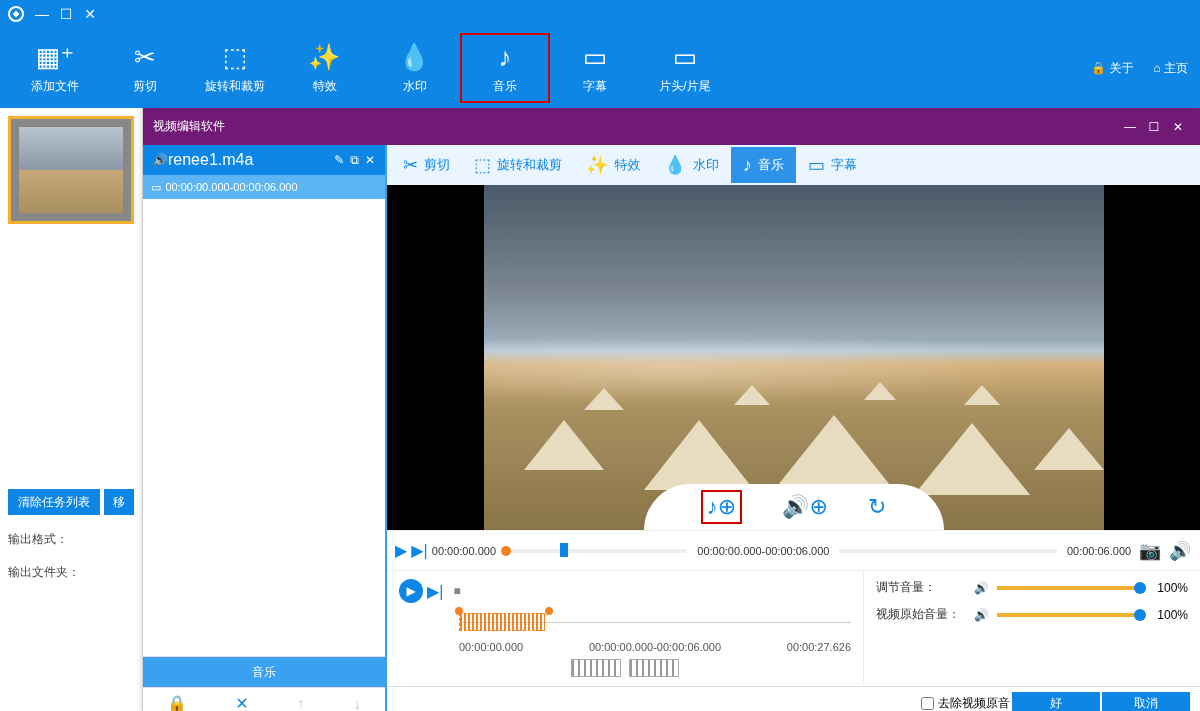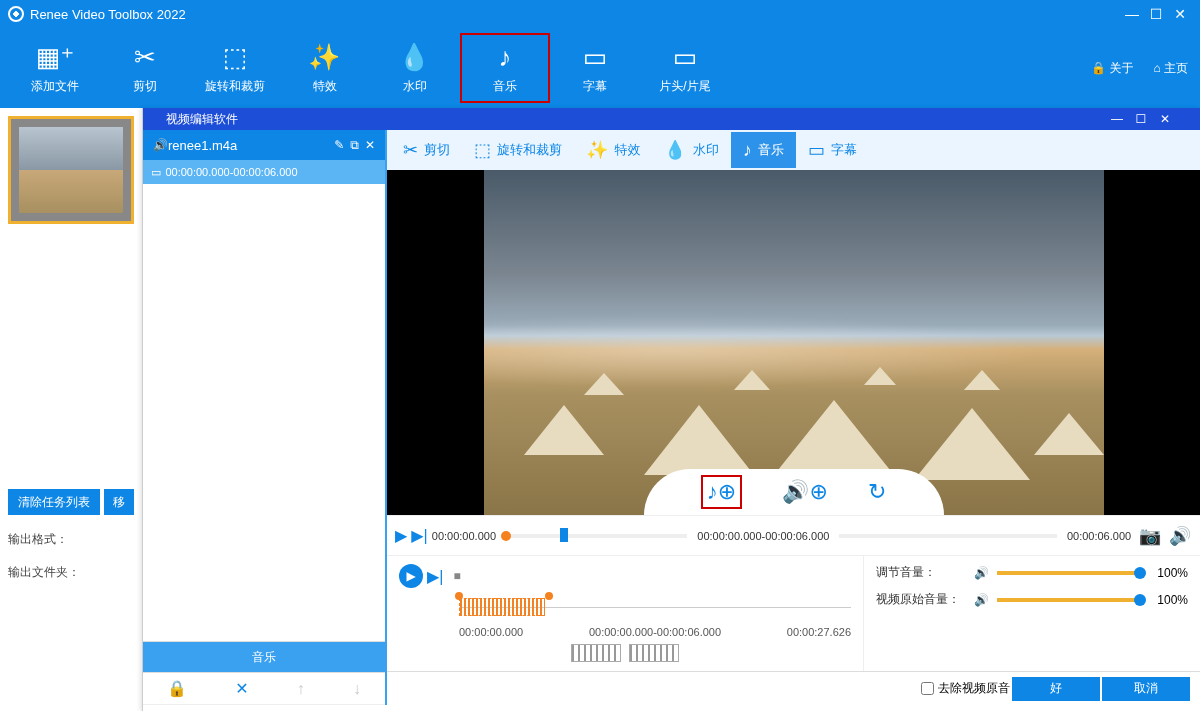--- a/index.html
+++ b/index.html
@@ -15,27 +15,27 @@
 .toolbar .right{position:absolute;right:12px;top:50%;transform:translateY(-50%);display:flex;gap:20px;align-items:center;font-size:12px}
 .toolbar .right span{cursor:pointer}
 .leftpane{position:absolute;left:0;top:108px;width:142px;height:480px;background:#fff}
 .thumb{margin:8px;width:126px;height:108px;border:3px solid #f0b030;background:#888;position:relative}
 .thumb::before{content:"";position:absolute;left:8px;top:8px;right:8px;bottom:8px;background:linear-gradient(#b8c5d0 0%,#8a98a5 50%,#c8a878 50%,#a89060 100%)}
 .bottomleft{position:absolute;left:0;bottom:0;width:142px;height:230px;padding:8px}
 .bottomleft .btns{display:flex;gap:4px;margin-bottom:4px}
 .bottomleft .btns button{flex:1;height:26px;background:#0d86e6;color:#fff;border:none;font-size:12px;cursor:pointer}
 .bottomleft .lbl{margin:16px 0;color:#444}
 .editor{position:absolute;left:142px;top:108px;right:0;bottom:0;background:#fff;border-left:1px solid #ccc;box-shadow:-2px 0 4px rgba(0,0,0,.1)}
-.editor-title{height:22px;background:#1d4ed8;color:#fff;display:flex;align-items:center;padding:0 23px}
+.editor-title{height:37px;background:#701a75;color:#fff;display:flex;align-items:center;padding:0 10px}
 .editor-title .t{flex:1}
 .editor-title .wbtn{width:24px;text-align:center;cursor:pointer}
 .editor-body{display:flex;height:calc(100% - 28px)}
 .sidebar{width:242px;background:#fff;display:flex;flex-direction:column}
 .audio-hdr{background:#0d86e6;height:30px;color:#fff;display:flex;align-items:center;padding:0 10px}
-.audio-hdr .name{flex:1;font-size:13px}
+.audio-hdr .name{flex:1;font-size:16px}
 .audio-hdr .ic{cursor:pointer;margin-left:6px;font-size:12px}
 .audio-tc{background:#5bb5f5;height:24px;color:#fff;font-size:11px;display:flex;align-items:center;padding:0 8px;gap:4px}
 .side-fill{flex:1;background:#fff}
 .side-tabs{display:flex;border-top:1px solid #ddd;border-bottom:1px solid #ddd}
 .side-tabs .t{flex:1;height:30px;display:flex;align-items:center;justify-content:center;color:#0d86e6;border:1px solid #ccc;cursor:pointer}
 .side-tabs .t.active{background:#3aa0f0;color:#fff;border-color:#3aa0f0}
 .side-icons{height:32px;display:flex;align-items:center;justify-content:space-around;border-bottom:1px solid #eee}
 .side-icons span{color:#0d86e6;font-size:16px;cursor:pointer}
 .side-icons span.dim{color:#ccc}
 .main{flex:1;display:flex;flex-direction:column;border-left:2px solid #3aa0f0}
@@ -83,21 +83,20 @@
 .check-row input{accent-color:#0d86e6}
 .footer{height:34px;border-top:1px solid #ddd;display:flex;align-items:center;justify-content:flex-end;padding:0 10px;gap:2px}
 .footer label{display:flex;align-items:center;gap:4px}
 .footer button{width:88px;height:24px;background:#0d86e6;color:#fff;border:none;cursor:pointer;font-size:12px}
 </style>
 </head>
 <body>
 
 <div class="titlebar">
   <div class="logo"></div>
-  <div class="title">Renee Video Toolbox 2022</div>
   <div class="wbtn">—</div>
   <div class="wbtn">☐</div>
   <div class="wbtn">✕</div>
 </div>
 
 <div class="toolbar">
   <div class="tbtn">
     <div class="ic">▦⁺</div>
     <div>添加文件</div>
   </div>

